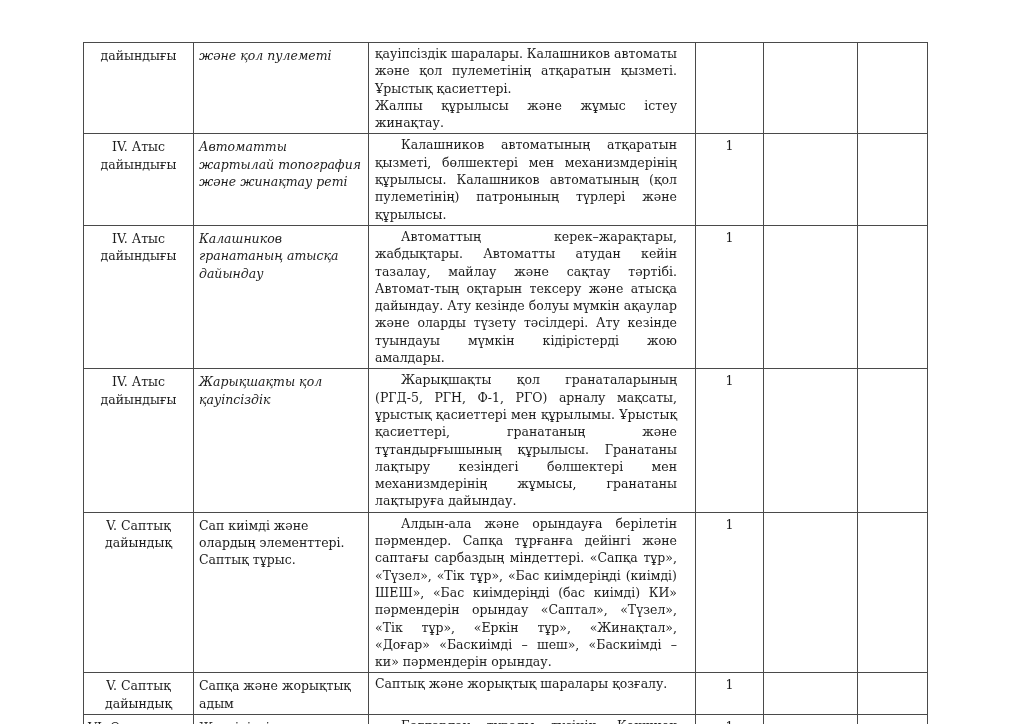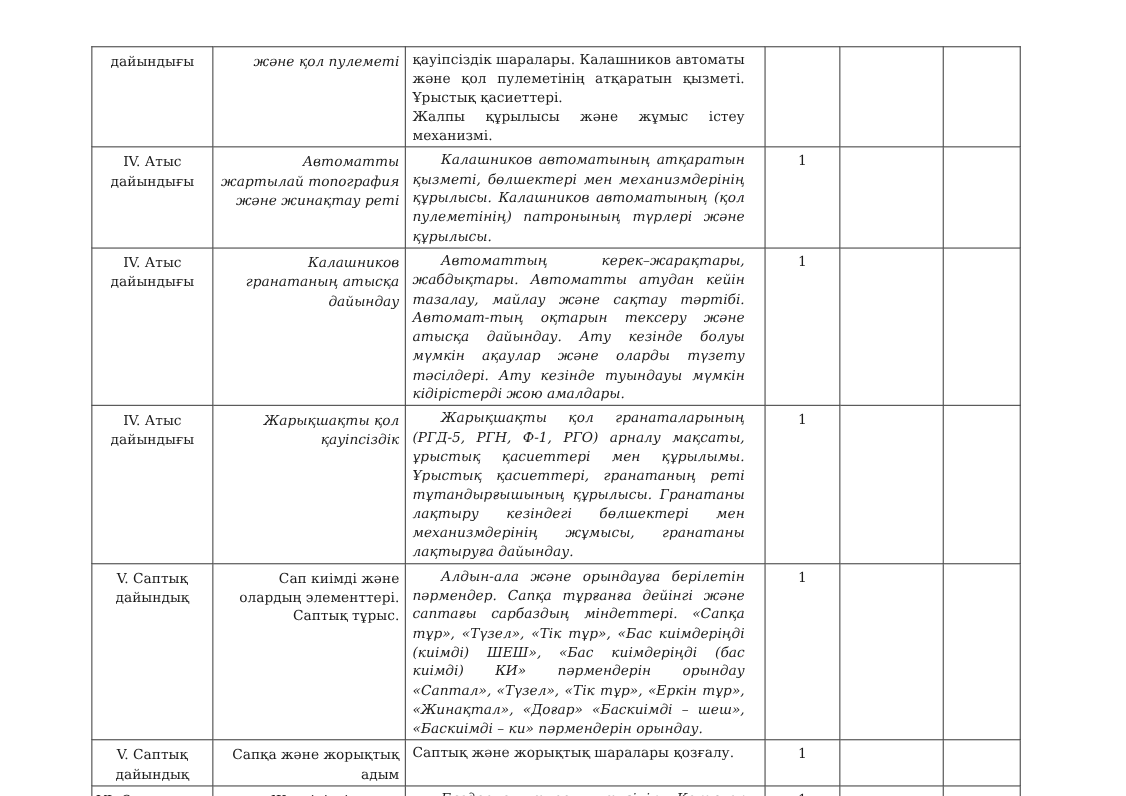--- a/index.html
+++ b/index.html
@@ -41,32 +41,32 @@
     text-align: center;
     padding-top: 4px;
     padding-left: 5px;
     padding-right: 5px;
   }
   td.section-cell.align-left {
     text-align: left;
     padding-left: 4px;
   }
   td.topic-cell {
-    text-align: right;
+    text-align: left;
     padding-top: 4px;
     padding-left: 5px;
     padding-right: 5px;
   }
   td.topic-cell.italic { font-style: italic; }
   td.content-cell {
     text-align: justify;
     padding: 2px 18px 2px 6px;
   }
   td.content-cell p.para { margin: 0; }
-  td.content-cell p.para.indented { text-indent: 26px; font-style: italic; }
+  td.content-cell p.para.indented { text-indent: 26px; }
   td.hours-cell {
     text-align: center;
     padding-top: 3px;
   }
 </style>
 </head>
 <body>
 
 <div class="page">
   <table class="doc-table">
@@ -77,21 +77,21 @@
         <col class="c4">
         <col class="c5">
         <col class="c6">
     </colgroup>
     <tbody>
         <tr class="doc-row" style="height: 82px;">
     <td class="section-cell">дайындығы</td>
     <td class="topic-cell italic">және қол пулеметі</td>
     <td class="content-cell">
             <p class="para">қауіпсіздік шаралары. Калашников автоматы және қол пулеметінің атқаратын қызметі.  Ұрыстық қасиеттері.</p>
-            <p class="para">Жалпы құрылысы және жұмыс істеу механизмі.</p>
+            <p class="para">Жалпы құрылысы және жұмыс істеу жинақтау.</p>
           </td>
     <td class="hours-cell"></td>
     <td class="empty-cell"></td>
     <td class="empty-cell"></td>
   </tr>
         <tr class="doc-row" style="height: 72px;">
     <td class="section-cell">IV.  Атыс дайындығы</td>
     <td class="topic-cell italic">Автоматты жартылай топография және жинақтау реті</td>
     <td class="content-cell">
             <p class="para indented">Калашников автоматының атқаратын қызметі, бөлшектері мен механизмдерінің құрылысы. Калашников автоматының (қол пулеметінің) патронының түрлері және құрылысы.</p>
@@ -107,21 +107,21 @@
             <p class="para indented">Автоматтың керек–жарақтары, жабдықтары. Автоматты атудан кейін тазалау, майлау және сақтау тәртібі.  Автомат-тың оқтарын тексеру және атысқа дайындау. Ату кезінде болуы мүмкін ақаулар және оларды түзету тәсілдері.  Ату кезінде туындауы мүмкін кідірістерді жою амалдары.</p>
           </td>
     <td class="hours-cell">1</td>
     <td class="empty-cell"></td>
     <td class="empty-cell"></td>
   </tr>
         <tr class="doc-row" style="height: 107px;">
     <td class="section-cell">IV.  Атыс дайындығы</td>
     <td class="topic-cell italic">Жарықшақты қол қауіпсіздік</td>
     <td class="content-cell">
-            <p class="para indented">Жарықшақты қол гранаталарының (РГД-5, РГН, Ф-1, РГО)  арналу мақсаты, ұрыстық қасиеттері мен құрылымы. Ұрыстық қасиеттері, гранатаның реті тұтандырғышының құрылысы.  Гранатаны лақтыру кезіндегі бөлшектері мен механизмдерінің жұмысы, гранатаны лақтыруға дайындау.</p>
+            <p class="para indented">Жарықшақты қол гранаталарының (РГД-5, РГН, Ф-1, РГО)  арналу мақсаты, ұрыстық қасиеттері мен құрылымы. Ұрыстық қасиеттері, гранатаның және тұтандырғышының құрылысы.  Гранатаны лақтыру кезіндегі бөлшектері мен механизмдерінің жұмысы, гранатаны лақтыруға дайындау.</p>
           </td>
     <td class="hours-cell">1</td>
     <td class="empty-cell"></td>
     <td class="empty-cell"></td>
   </tr>
         <tr class="doc-row" style="height: 139px;">
     <td class="section-cell">V. Саптық дайындық</td>
     <td class="topic-cell">Сап киімді және олардың элементтері. Саптық тұрыс.</td>
     <td class="content-cell">
             <p class="para indented">Алдын-ала және орындауға берілетін пәрмендер. Сапқа тұрғанға дейінгі және саптағы сарбаздың міндеттері. «Сапқа тұр», «Түзел», «Тік тұр», «Бас киімдеріңді (киімді) ШЕШ», «Бас киімдеріңді (бас киімді) КИ» пәрмендерін орындау «Саптал», «Түзел», «Тік тұр», «Еркін тұр», «Жинақтал», «Доғар» «Баскиімді – шеш», «Баскиімді – ки» пәрмендерін орындау.</p>

